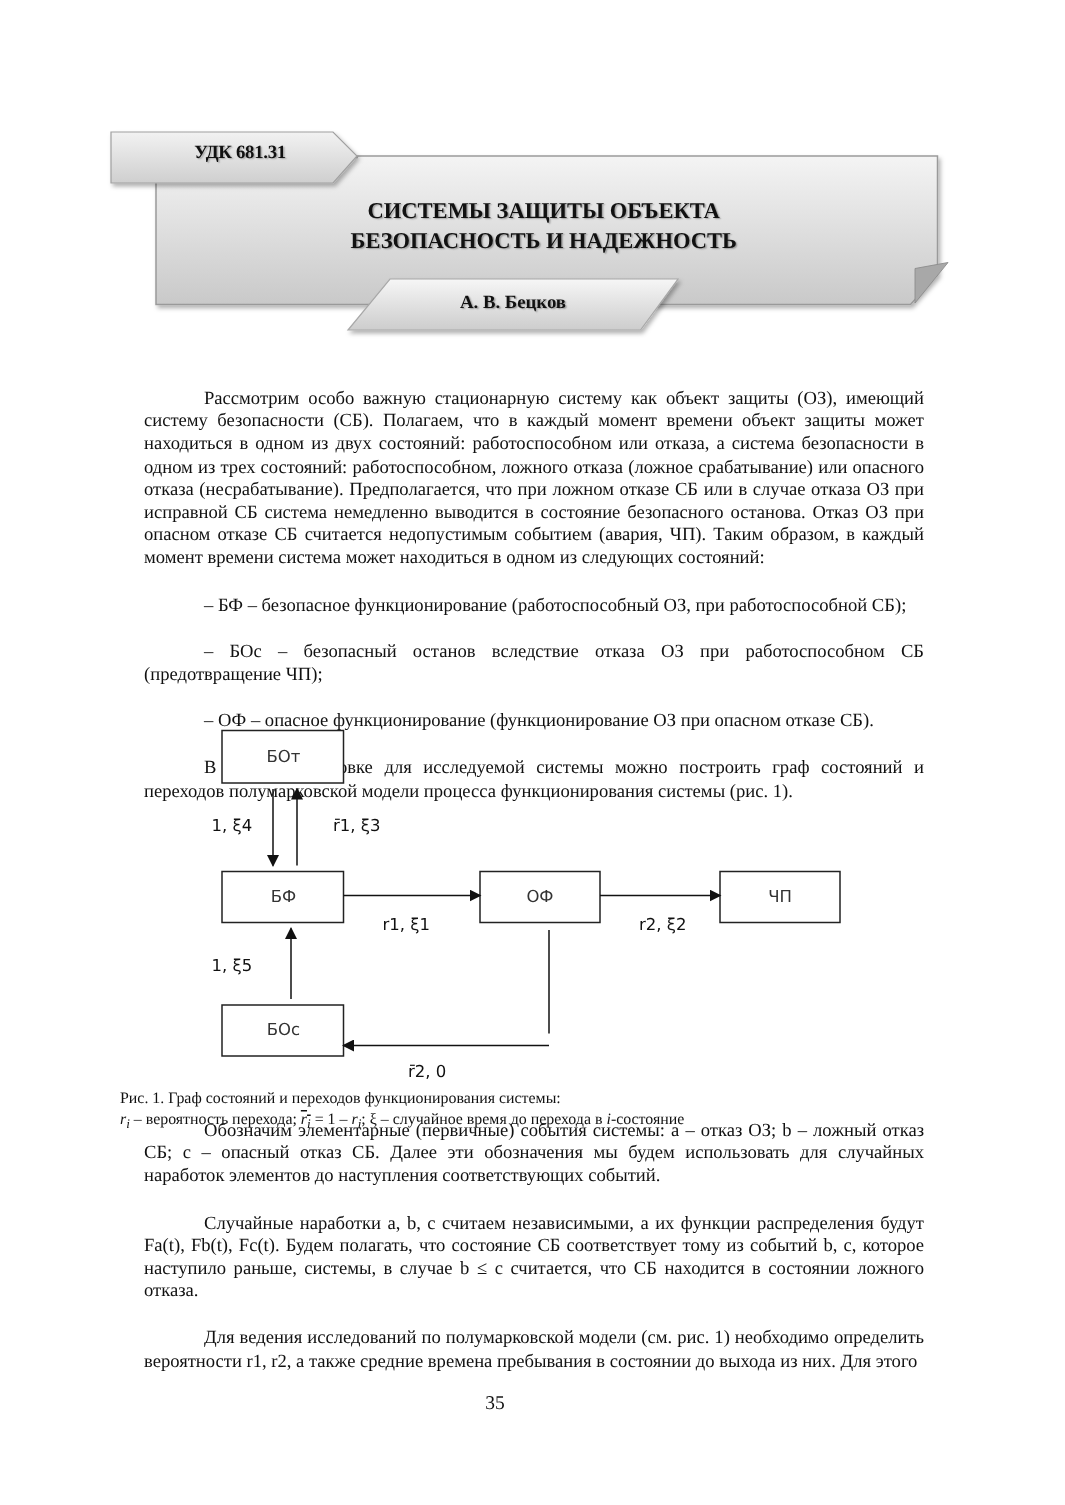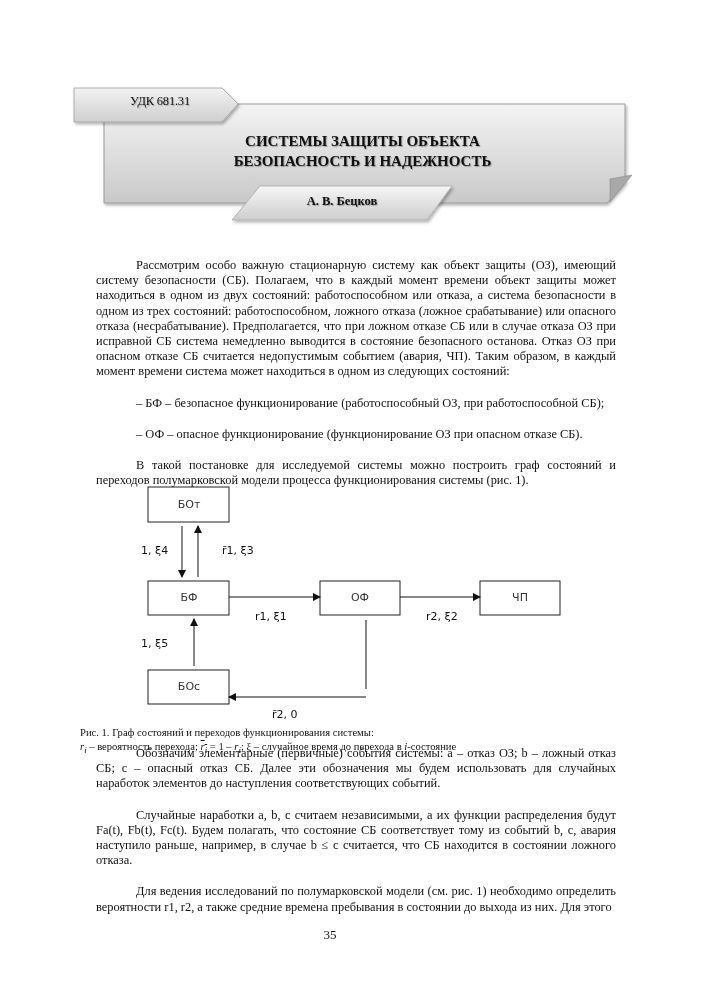--- a/index.html
+++ b/index.html
@@ -3,21 +3,21 @@
 <meta charset="utf-8">
 <style>
   html, body { margin: 0; padding: 0; background: #ffffff; }
   body { width: 710px; height: 1003px; position: relative; overflow: hidden;
          font-family: "Liberation Serif", "DejaVu Serif", serif; color: #111; }
 
   
   .banner { position: absolute; left: 0; top: 0; width: 710px; height: 240px; }
   .banner svg { position: absolute; left: 0; top: 0; }
   .udk { position: absolute; left: 100px; top: 94px; width: 120px; text-align: center;
-         font-weight: normal; font-size: 12.5px; letter-spacing: -0.2px;
+         font-weight: bold; font-size: 12.5px; letter-spacing: -0.2px;
          text-shadow: 1px 1px 1px rgba(0,0,0,0.25); }
   .title { position: absolute; left: 110px; top: 131px; width: 505px; text-align: center;
            font-weight: bold; font-size: 15px; line-height: 20px;
            text-shadow: 1px 1px 1px rgba(0,0,0,0.3); }
   .author { position: absolute; left: 252px; top: 194px; width: 180px; text-align: center;
             font-weight: bold; font-size: 12.5px;
             text-shadow: 1px 1px 1px rgba(0,0,0,0.3); }
 
   
   .text { position: absolute; left: 80px; width: 552px; font-size: 12.4px; line-height: 15.2px;
@@ -74,20 +74,21 @@
   <div class="title">
     <div>СИСТЕМЫ ЗАЩИТЫ ОБЪЕКТА</div>
     <div>БЕЗОПАСНОСТЬ И НАДЕЖНОСТЬ</div>
   </div>
   <div class="author">А. В. Бецков</div>
 </div>
 
 <div class="text" id="para1">
   <p>Рассмотрим особо важную стационарную систему как объект защиты (ОЗ), имеющий систему безопасности (СБ). Полагаем, что в каждый момент времени объект защиты может находиться в одном из двух состояний: работоспособном или отказа, а система безопасности в одном из трех состояний: работоспособном, ложного отказа (ложное срабатывание) или опасного отказа (несрабатывание). Предполагается, что при ложном отказе СБ или в случае отказа ОЗ при исправной СБ система немедленно выводится в состояние безопасного останова. Отказ ОЗ при опасном отказе СБ считается недопустимым событием (авария, ЧП). Таким образом, в каждый момент времени система может находиться в одном из следующих состояний:</p>
   <p class="li">– БФ – безопасное функционирование (работоспособный ОЗ, при работоспособной СБ);</p>
+  <p class="li">– БОс – безопасный останов вследствие отказа ОЗ при работоспособном СБ (предотвращение ЧП);</p>
   <p class="li">– ОФ – опасное функционирование (функционирование ОЗ при опасном отказе СБ).</p>
   <p>В такой постановке для исследуемой системы можно построить граф состояний и переходов полумарковской модели процесса функционирования системы (рис. 1).</p>
 </div>
 
 <div class="figure">
   <svg width="710" height="245">
     <defs>
       <marker id="ah" markerWidth="8" markerHeight="8" refX="7" refY="4" orient="auto" markerUnits="userSpaceOnUse">
         <path d="M0 0 L8 4 L0 8 Z" fill="#111"></path>
       </marker>
@@ -129,17 +130,17 @@
   </svg>
 </div>
 
 <div class="caption">
   <div>Рис. 1. Граф состояний и переходов функционирования системы:</div>
   <div><i>r</i><sub><i>i</i></sub><span> – вероятность перехода; </span><span class="ovl"><i>r</i><sub><i>i</i></sub></span><span> = 1 – </span><i>r</i><sub><i>i</i></sub><span>; ξ – случайное время до перехода в </span><i>i</i><span>-состояние</span></div>
 </div>
 
 <div class="text" id="para2">
   <p>Обозначим элементарные (первичные) события системы: a – отказ ОЗ; b – ложный отказ СБ; c – опасный отказ СБ. Далее эти обозначения мы будем использовать для случайных наработок элементов до наступления соответствующих событий.</p>
-  <p>Случайные наработки a, b, c считаем независимыми, а их функции распределения будут Fa(t), Fb(t), Fc(t). Будем полагать, что состояние СБ соответствует тому из событий b, c, авария наступило раньше, например, в случае b ≤ c считается, что СБ находится в состоянии ложного отказа.</p>
+  <p>Случайные наработки a, b, c считаем независимыми, а их функции распределения будут Fa(t), Fb(t), Fc(t). Будем полагать, что состояние СБ соответствует тому из событий b, c, которое наступило раньше, системы, в случае b ≤ c считается, что СБ находится в состоянии ложного отказа.</p>
   <p>Для ведения исследований по полумарковской модели (см. рис. 1) необходимо определить вероятности r1, r2, а также средние времена пребывания в состоянии до выхода из них. Для этого</p>
 </div>
 
 <div class="pagenum">35</div>
 
 </body></html>

